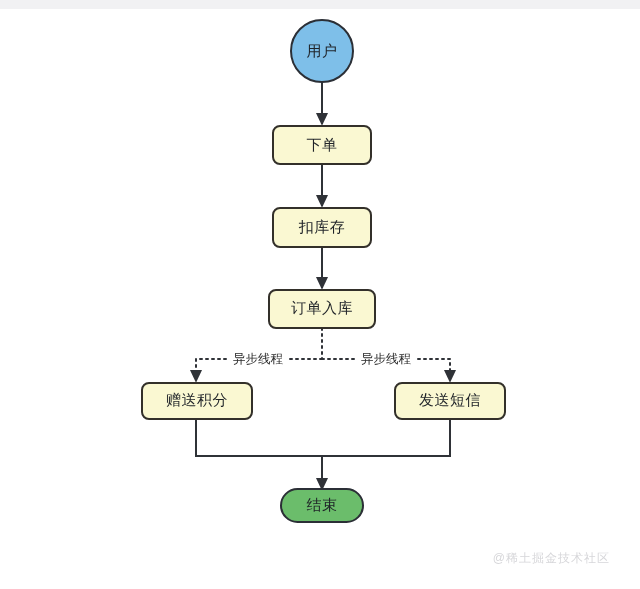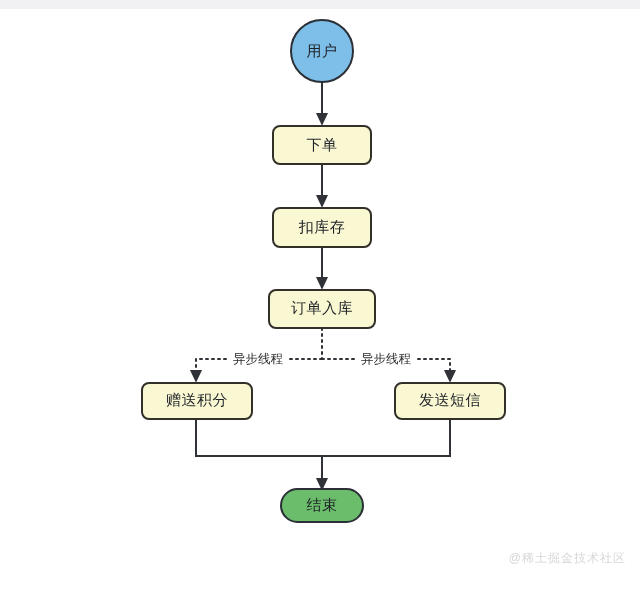--- a/index.html
+++ b/index.html
@@ -47,21 +47,21 @@
   }
   .edge-label {
     font-family: "Liberation Sans", "DejaVu Sans", sans-serif;
     font-size: 12.5px;
     fill: #2b2b2b;
     dominant-baseline: middle;
     text-anchor: middle;
   }
   .watermark {
     position: absolute;
-    right: 14px;
+    right: 30px;
     bottom: 22px;
     font-family: "Liberation Sans", "DejaVu Sans", sans-serif;
     font-size: 12px;
     color: #d7d7da;
     letter-spacing: 1px;
     user-select: none;
     white-space: nowrap;
   }
 </style>
 </head>

